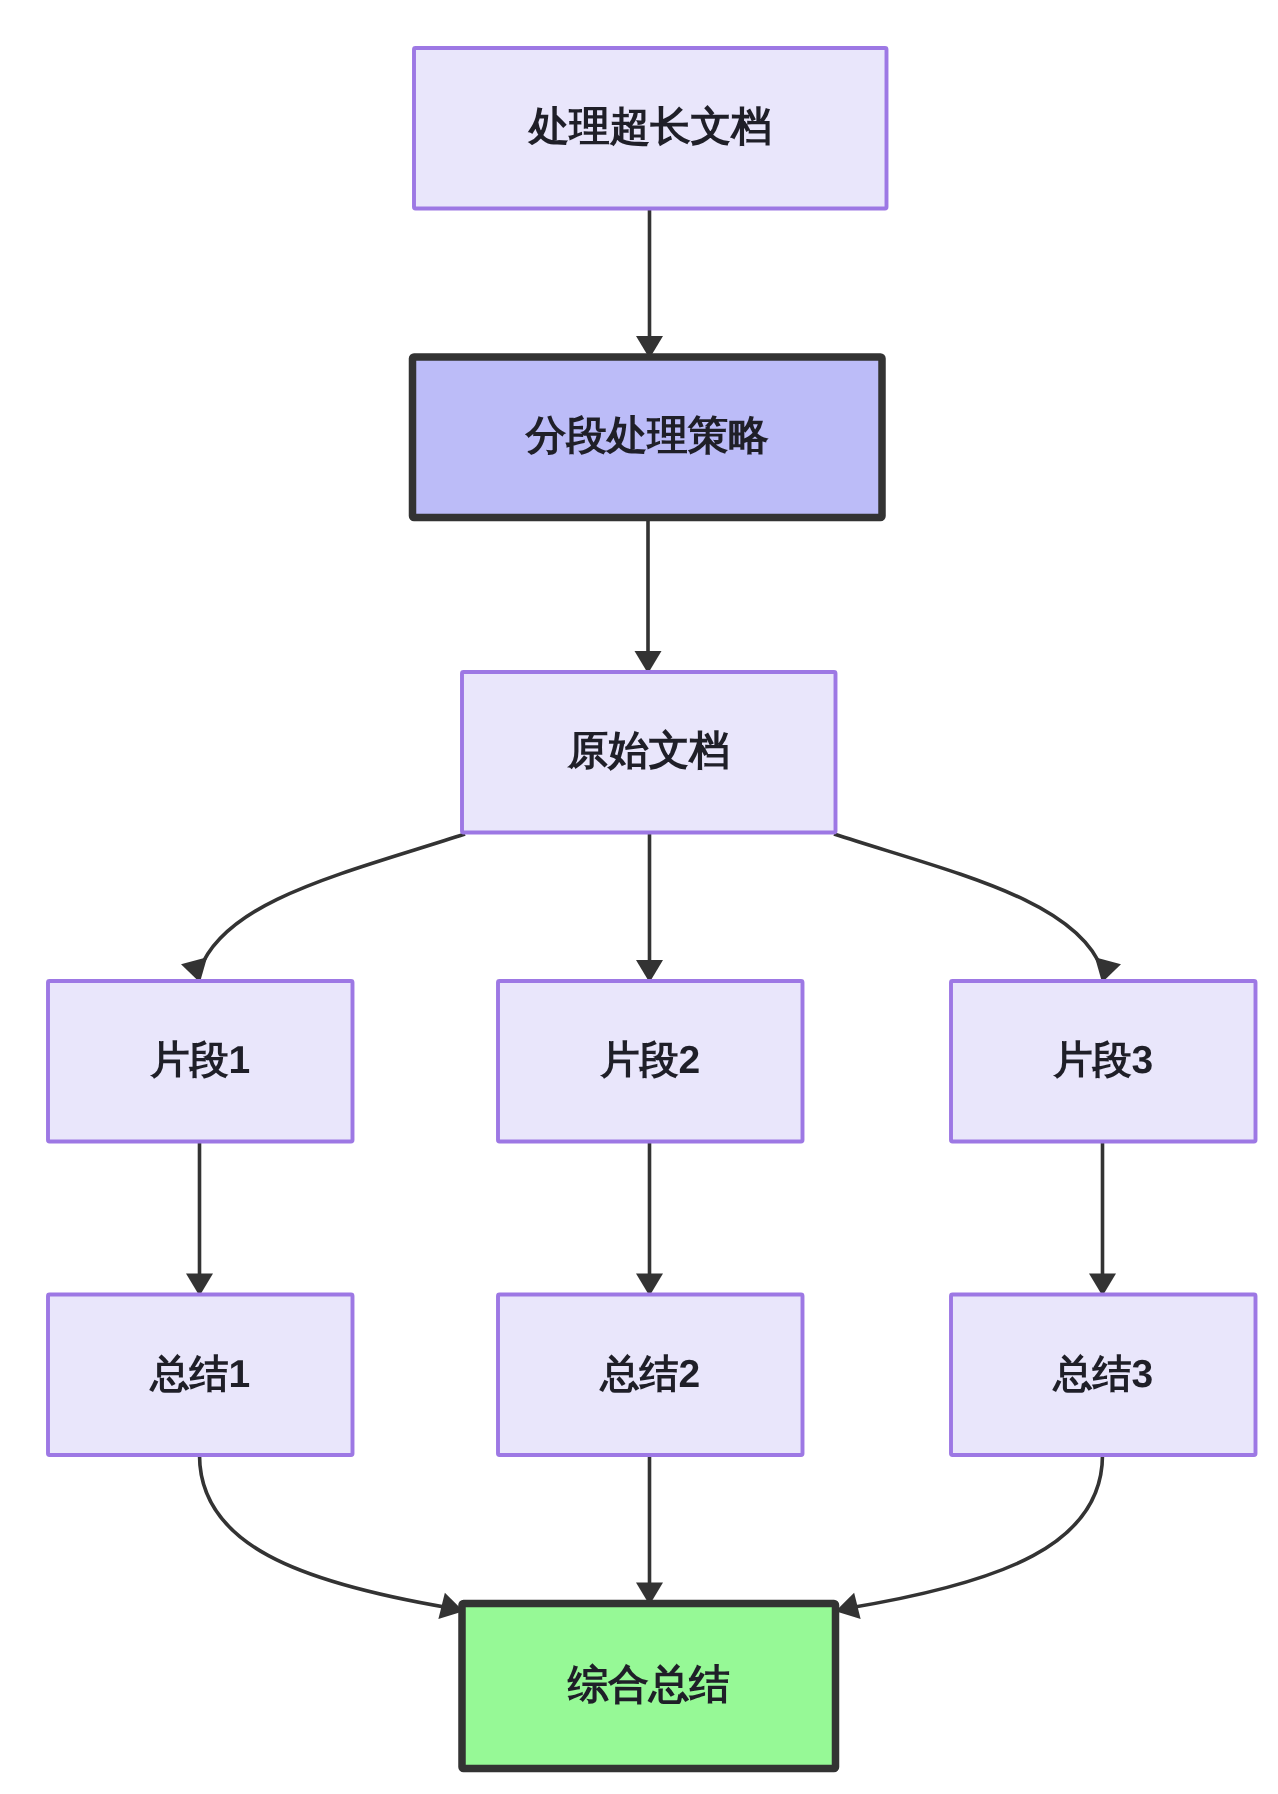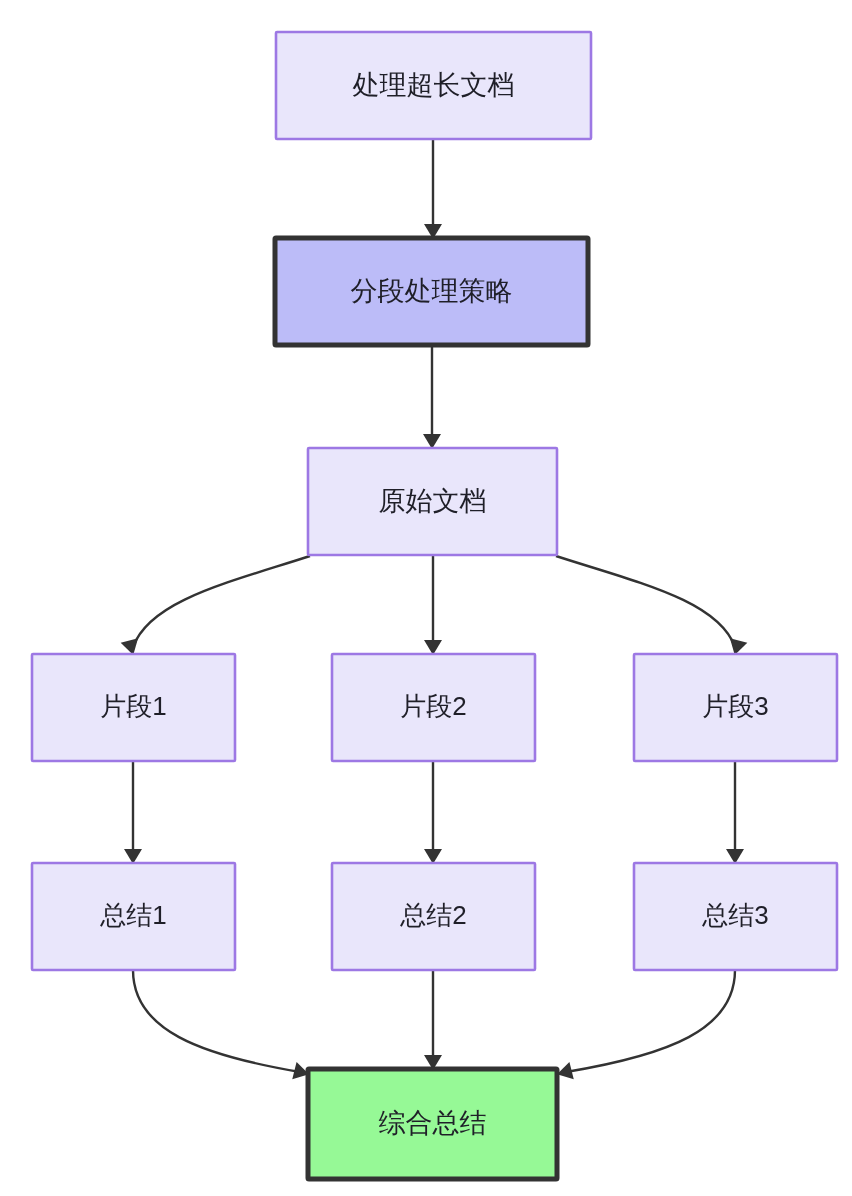--- a/index.html
+++ b/index.html
@@ -12,20 +12,21 @@
     width: 852px;
     height: 1196px;
     font-family: "Liberation Sans", "DejaVu Sans", sans-serif;
     overflow: hidden;
   }
   #flow-root {
     position: relative;
     width: 852px;
     height: 1196px;
     background: #ffffff;
+    font-weight: bold;
   }
   svg#flow-svg {
     position: absolute;
     left: 0;
     top: 0;
     width: 852px;
     height: 1196px;
     display: block;
   }
   .edge-path {

